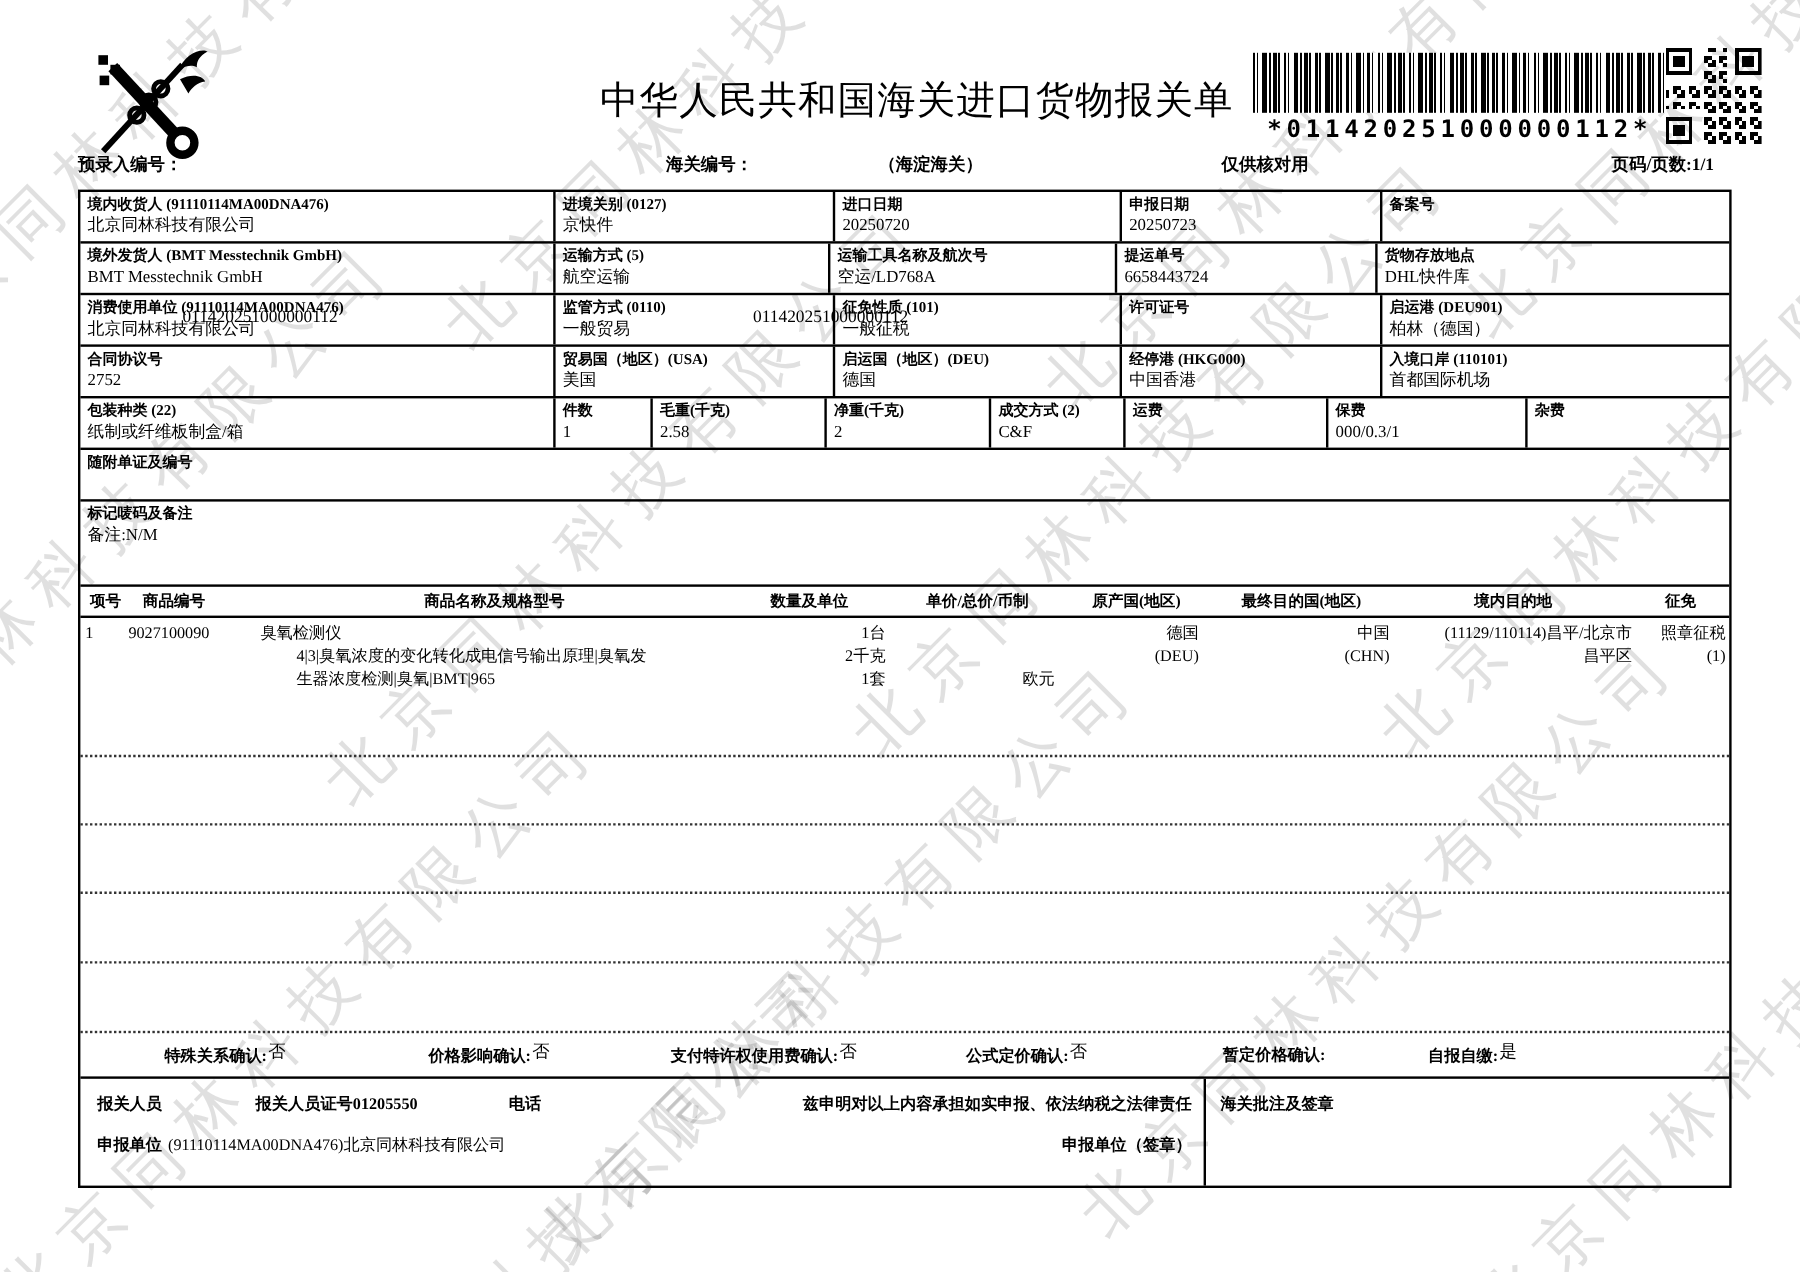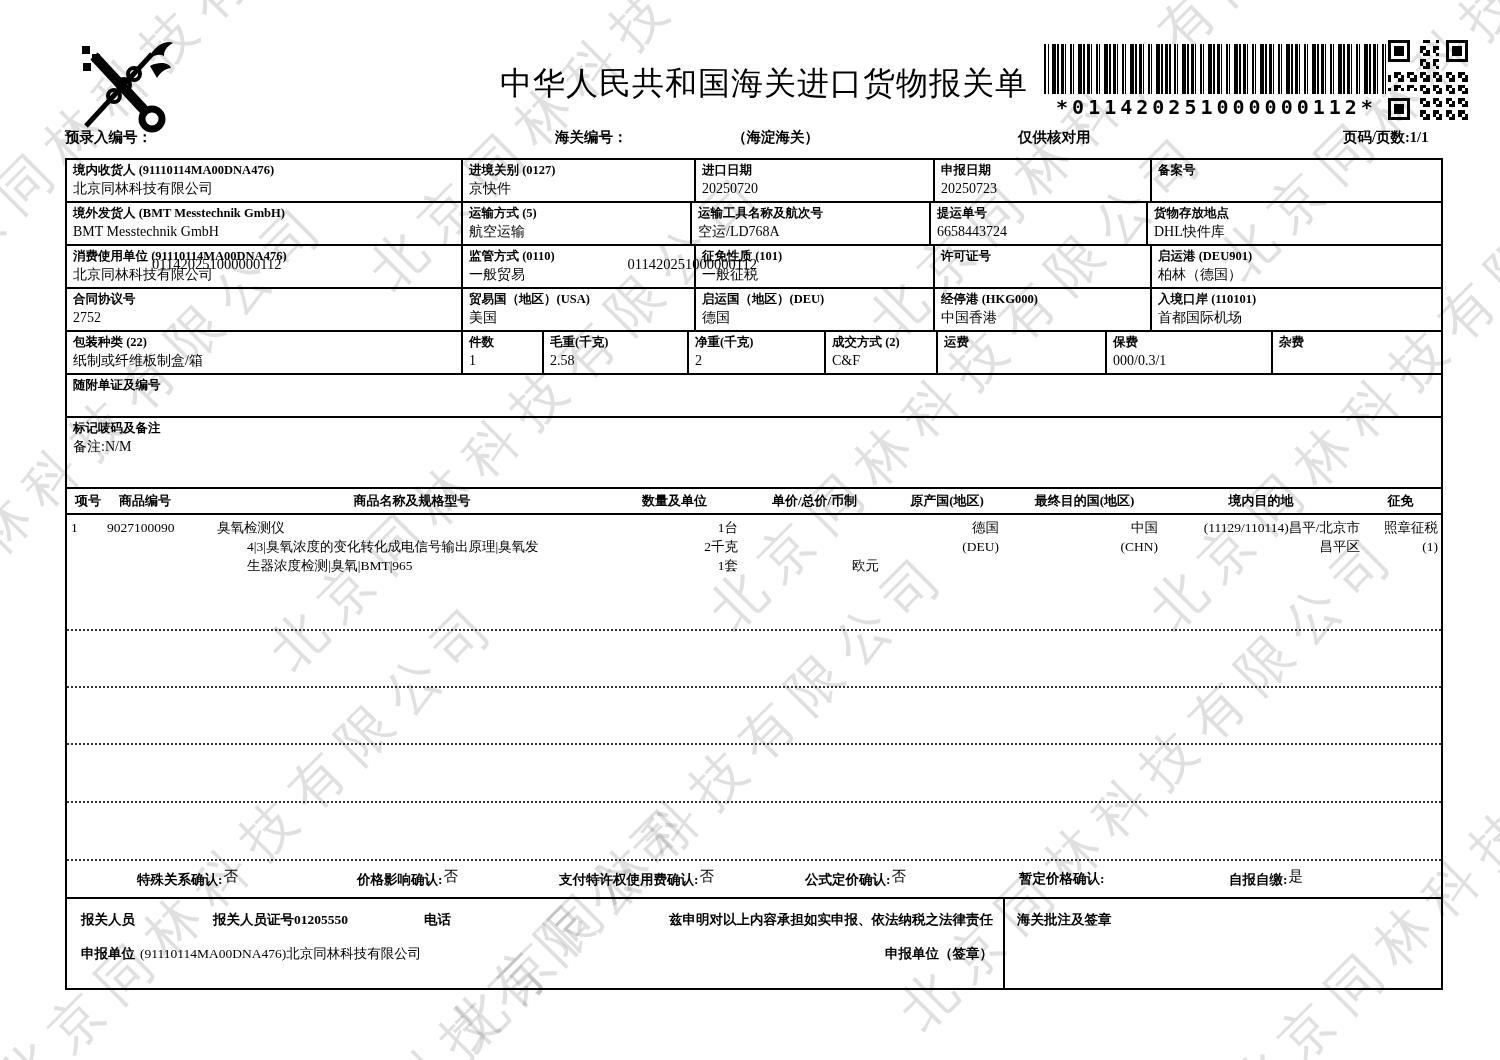--- a/index.html
+++ b/index.html
@@ -319,21 +319,21 @@
       <div class="dash" style="top:228px"></div>
       <div class="dash" style="top:286px"></div>
     </div>
 
     <div class="confirm-row">
       <span class="ci" style="left:70px"><span>特殊关系确认:</span><span class="cv">否</span></span>
       <span class="ci" style="left:290px"><span>价格影响确认:</span><span class="cv">否</span></span>
       <span class="ci" style="left:492px"><span>支付特许权使用费确认:</span><span class="cv">否</span></span>
       <span class="ci" style="left:738px"><span>公式定价确认:</span><span class="cv">否</span></span>
       <span class="ci" style="left:952px"><span>暂定价格确认:</span><span class="cv"></span></span>
-      <span class="ci" style="left:1162px"><span>自报自缴:</span><span class="cv">是</span></span>
+      <span class="ci" style="left:1123px"><span>自报自缴:</span><span class="cv">是</span></span>
     </div>
 
     <div class="footer-row">
       <div class="fl">
         <div class="fline">
           <b>报关人员</b>
           <span style="margin-left:78px;font-weight:bold">报关人员证号01205550</span>
           <b style="margin-left:76px">电话</b>
           <b style="margin-left:auto;padding-right:4px">兹申明对以上内容承担如实申报、依法纳税之法律责任</b>
         </div>

